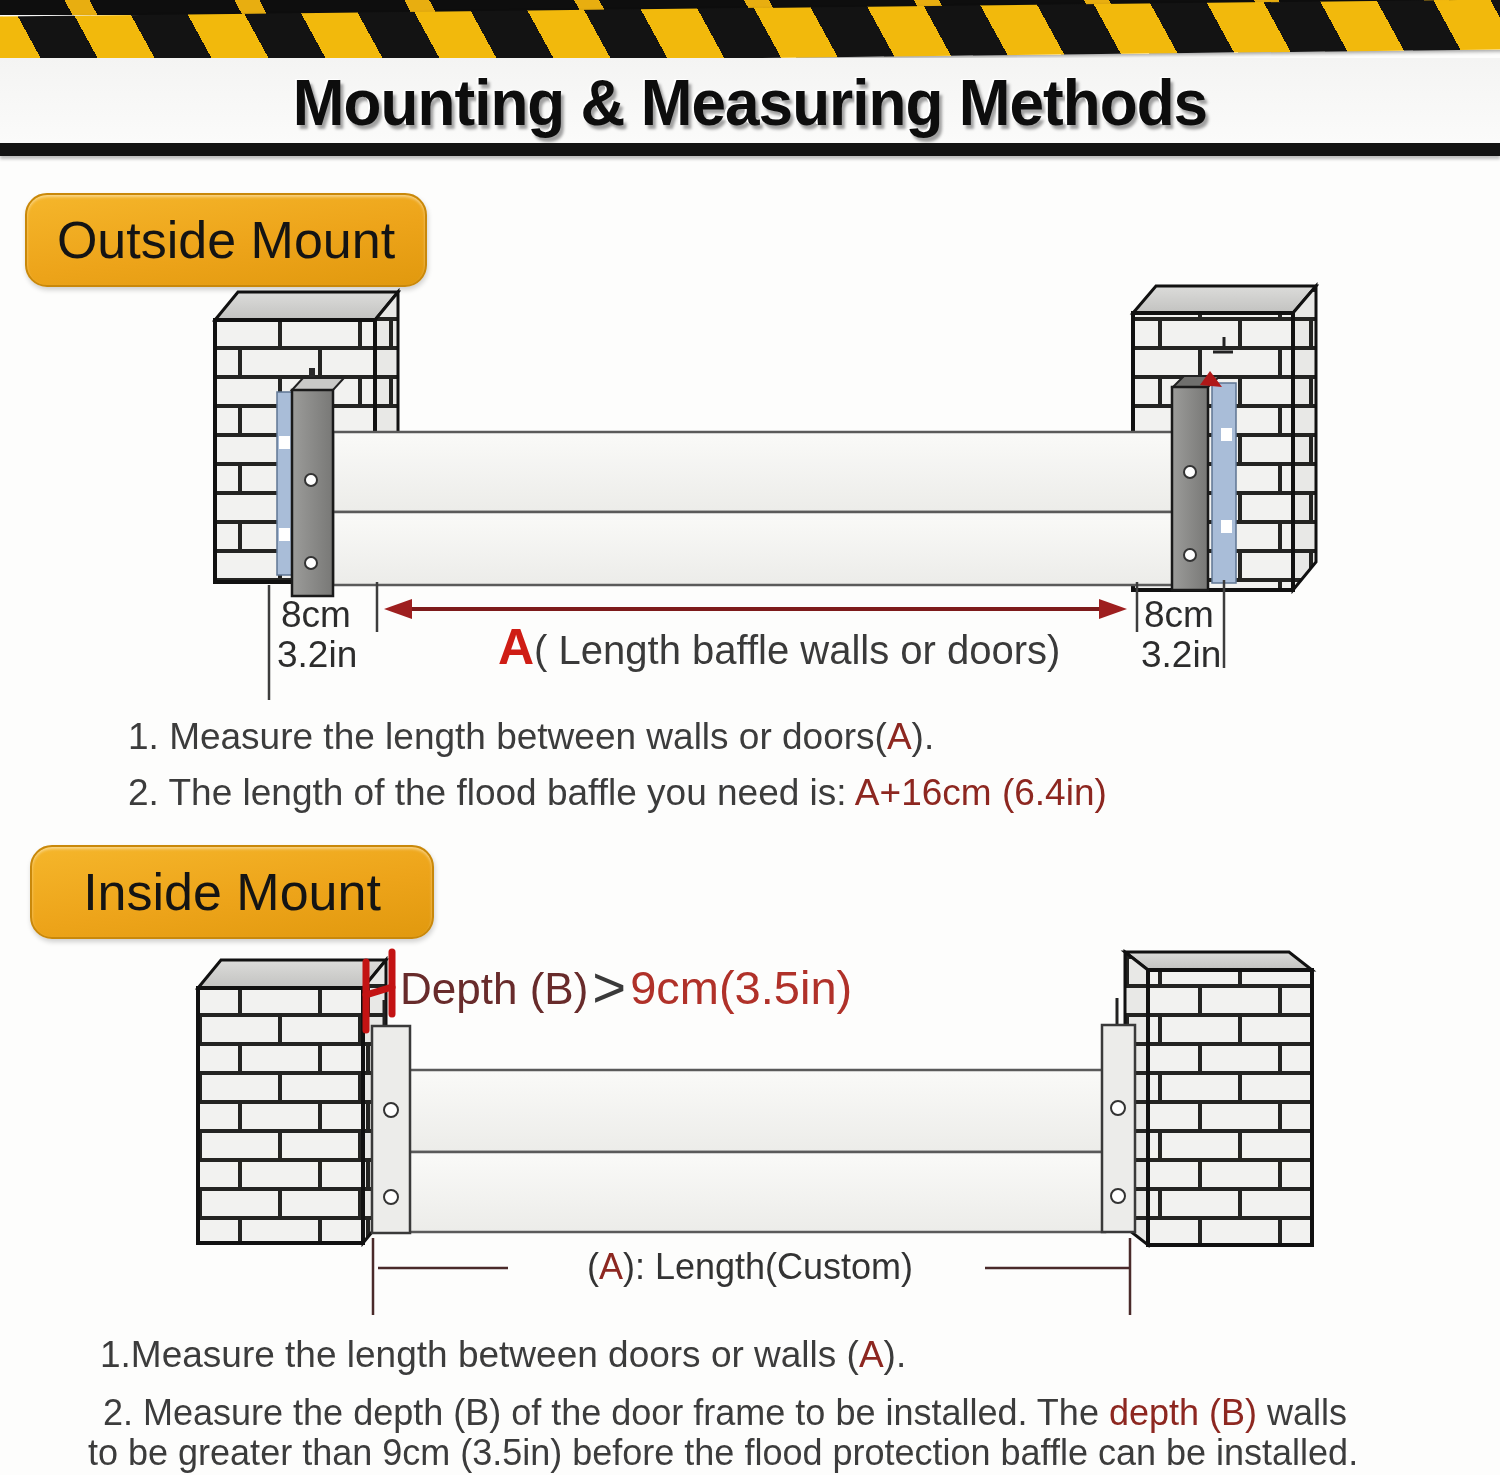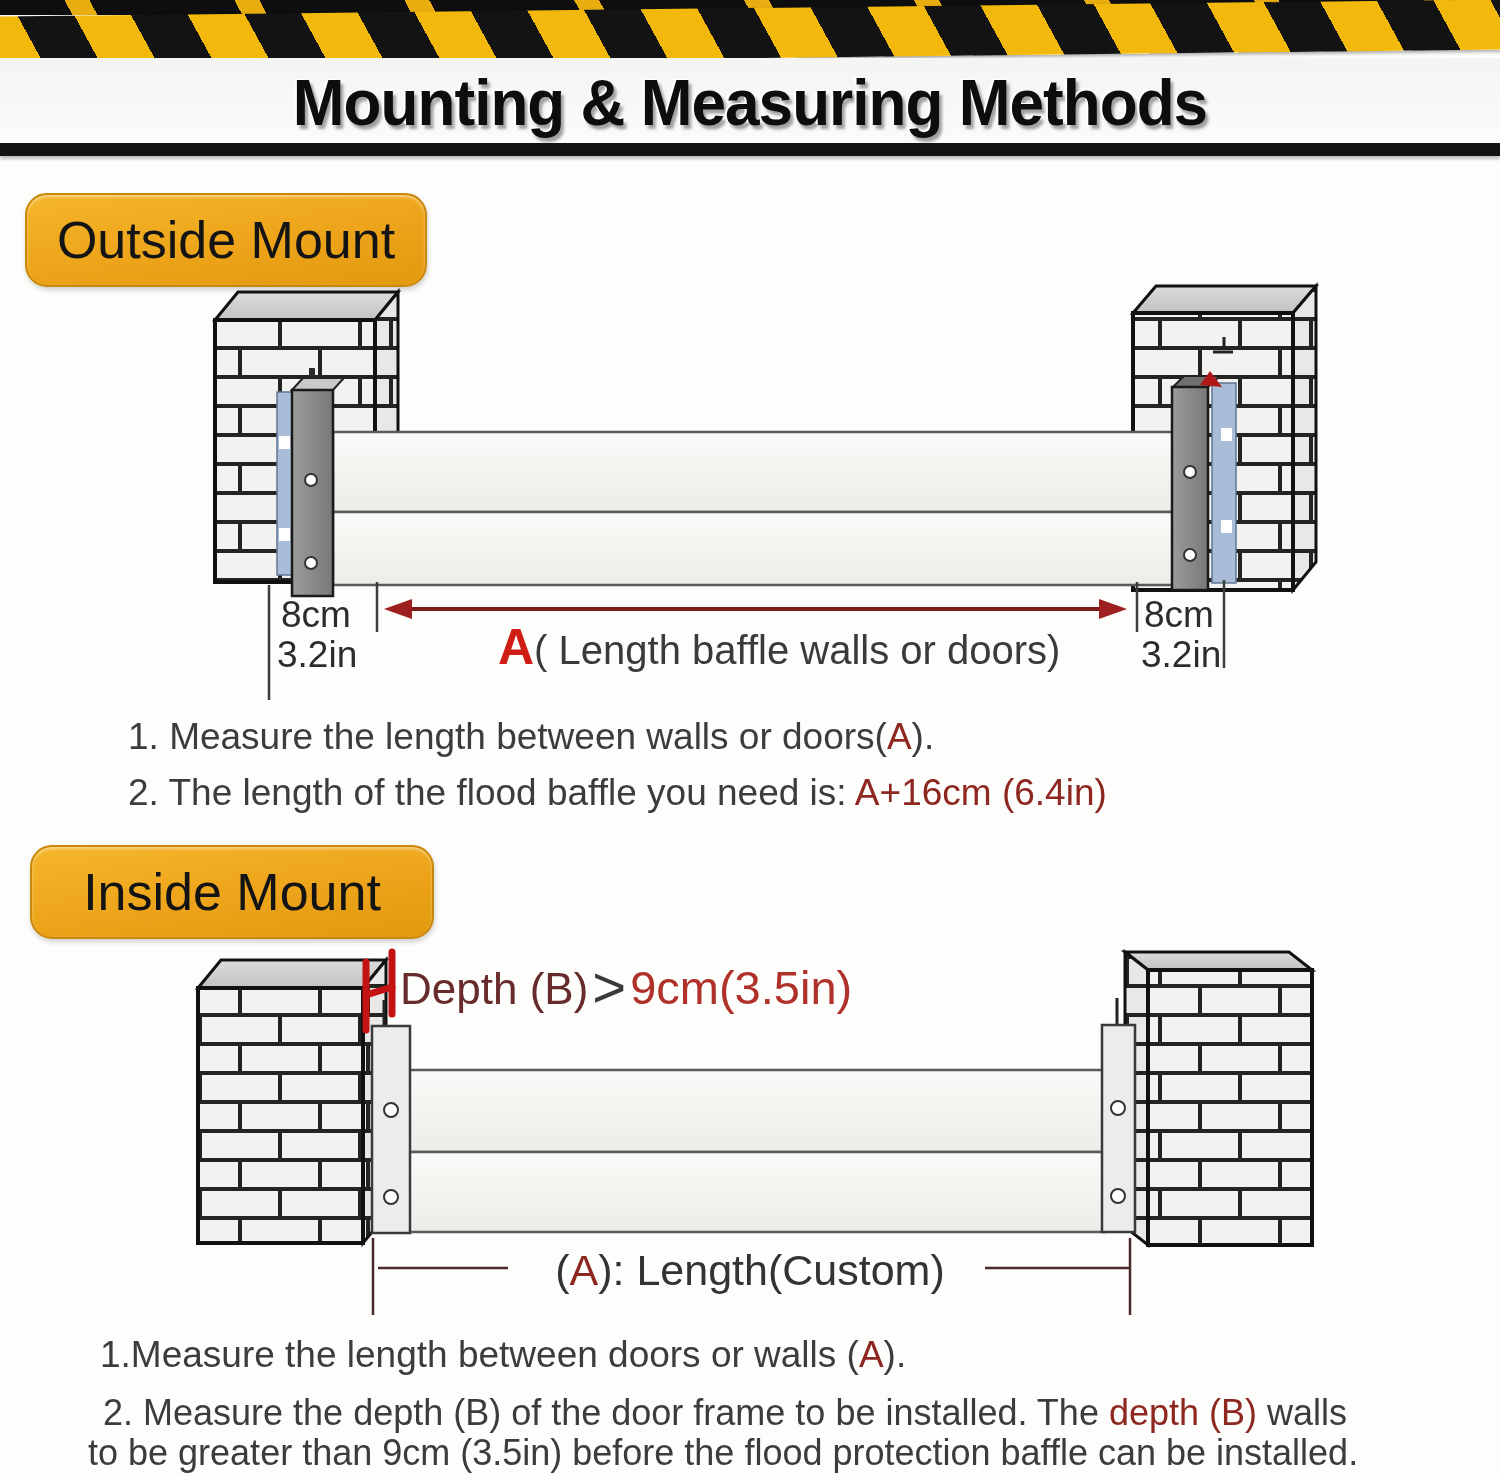--- a/index.html
+++ b/index.html
@@ -39,21 +39,21 @@
   .span-label{position:absolute;left:498px;top:618px;display:flex;align-items:baseline;white-space:nowrap;}
   .span-label .a{font-size:50px;font-weight:bold;color:#cf1d15;}
   .span-label .rest{font-size:40px;color:#3a3a3a;}
   .step{position:absolute;font-size:37px;color:#3c3c3c;white-space:nowrap;}
   .step .hl{color:#8d2720;}
   .depth-label{position:absolute;left:400px;top:950px;display:flex;align-items:baseline;white-space:nowrap;}
   .depth-label .d1{font-size:44px;color:#682b2b;}
   .depth-label .d2{font-size:58px;color:#3a3a3a;margin:0 4px;position:relative;top:3px;}
   .depth-label .d3{font-size:47px;color:#b03129;}
   .length-label{position:absolute;left:460px;top:1246px;width:580px;text-align:center;
-    font-size:43px;color:#333;white-space:nowrap;}
+    font-size:36px;color:#333;white-space:nowrap;}
   .length-label .hl{color:#8d2720;}
   .small2{font-size:36px;}
 </style>
 </head>
 <body>
 
 <div class="page">
 
   <div class="tape-top"></div>
   <div class="tape-main"></div>

